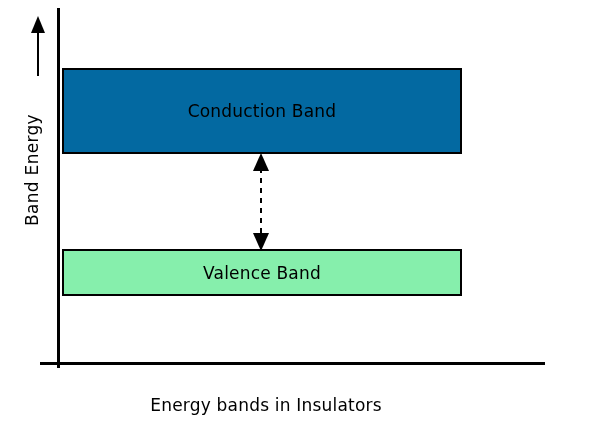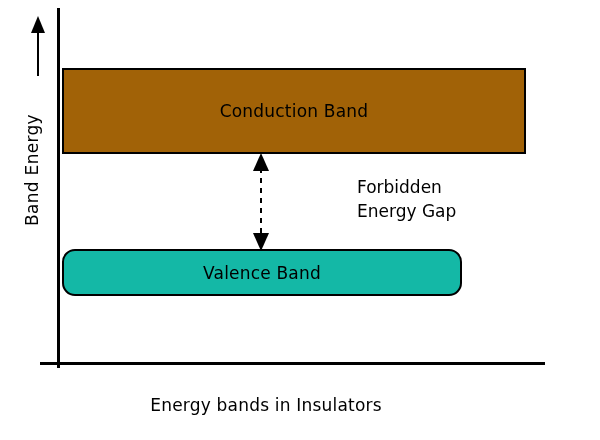--- a/index.html
+++ b/index.html
@@ -75,32 +75,31 @@
   }
   .band-label {
     font-size: 17px;
     letter-spacing: 0.2px;
     white-space: nowrap;
   }
 
   .band-conduction {
     left: 62px;
     top: 68px;
-    width: 464px;
+    width: 400px;
     height: 86px;
-    background: #a16207;
+    background: #0369a1;
   }
 
   .band-valence {
     left: 62px;
     top: 249px;
     width: 400px;
     height: 47px;
-    background: #14b8a6;
-    border-radius: 13px;
+    background: #86efac;
   }
 
   
   .gap-arrow {
     position: absolute;
     left: 248px;
     top: 152px;
     width: 26px;
     height: 100px;
   }
@@ -150,24 +149,20 @@
   </div>
 
   <div class="gap-arrow">
     <svg width="26" height="100" viewBox="0 0 26 100" xmlns="http://www.w3.org/2000/svg">
       <line x1="13" y1="16" x2="13" y2="84" stroke="#000000" stroke-width="2" stroke-dasharray="5,5"></line>
       <polygon points="13,1 5,19 21,19" fill="#000000"></polygon>
       <polygon points="13,99 5,81 21,81" fill="#000000"></polygon>
     </svg>
   </div>
 
-  <div class="gap-text">
-    <span class="gap-text-line">Forbidden</span>
-    <span class="gap-text-line">Energy Gap</span>
-  </div>
 
   <div class="band band-valence">
     <span class="band-label">Valence Band</span>
   </div>
 
   <div class="figure-caption">Energy bands in Insulators</div>
 
 </div>
 
 </body></html>

